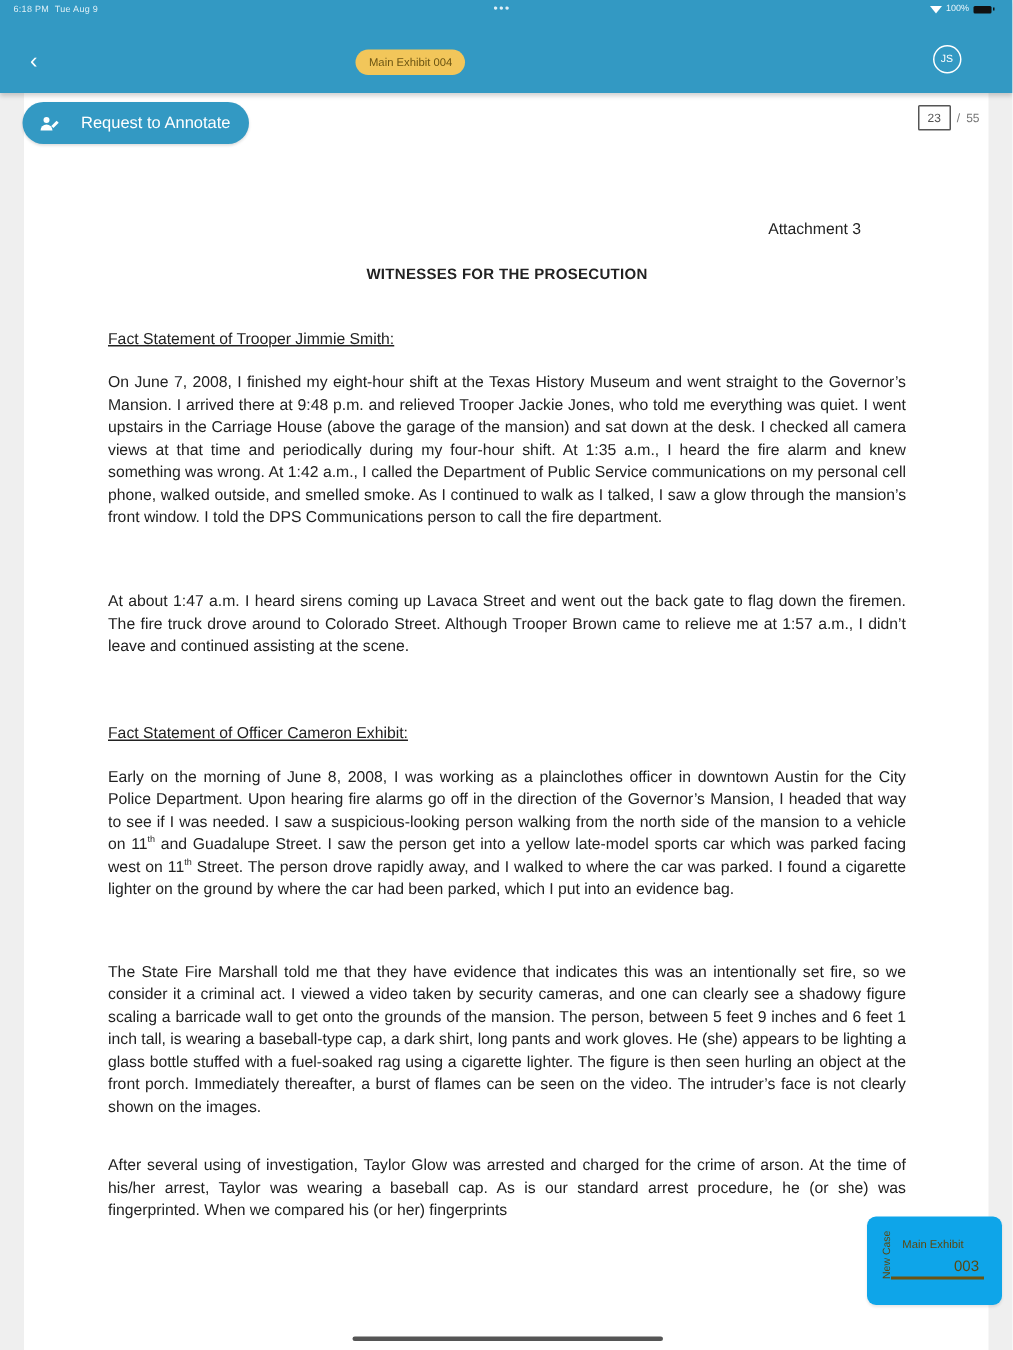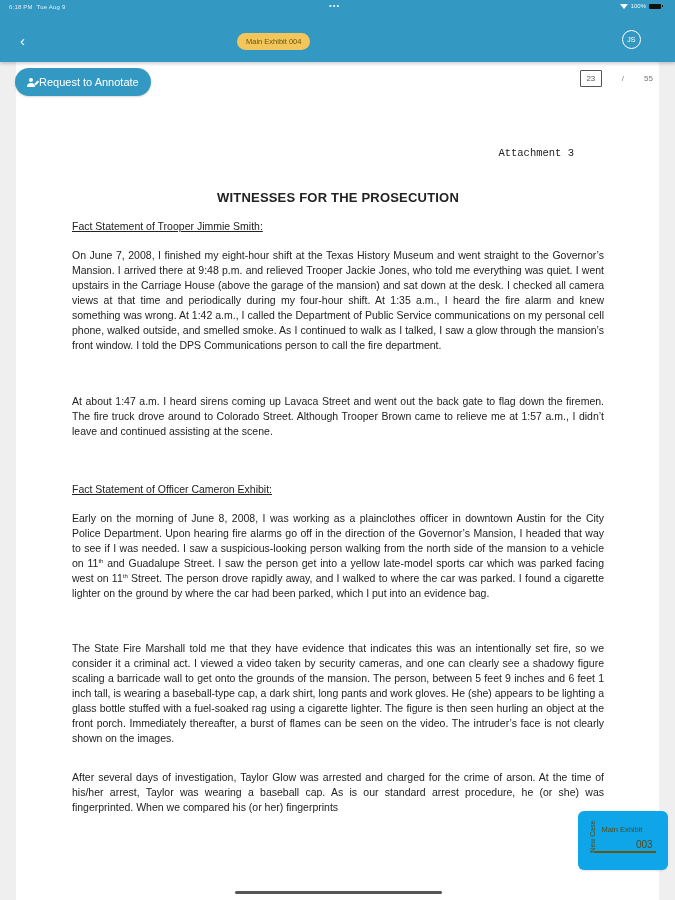--- a/index.html
+++ b/index.html
@@ -36,37 +36,37 @@
   .user-name { font-size:7.5px; color:#fff; }
   .chev { width:5px; height:5px; border-right:1.5px solid #fff; border-bottom:1.5px solid #fff; transform:rotate(45deg); margin:-3px 0 0 4px; }
 
   .page {
     position:absolute; left:16px; top:62px; width:643px; height:838px;
     background:#ffffff;
   }
   .req-btn {
     position:absolute; left:15px; top:68px; height:28px; padding:0 12px 0 12px;
     background:#3399c3; border-radius:14px; color:#fff; font-size:11px;
-    display:flex; align-items:center; gap:1px; cursor:pointer; z-index:4;
+    display:flex; align-items:center; gap:16px; cursor:pointer; z-index:4;
     box-shadow:0 1px 2px rgba(0,0,0,0.15);
   }
   .person-icon { position:relative; width:11px; height:9px; }
   .person-icon .head { position:absolute; left:2px; top:0; width:4px; height:4px; background:#fff; border-radius:50%; }
   .person-icon .body { position:absolute; left:0; top:5px; width:8px; height:4px; background:#fff; border-radius:4px 4px 0 0; }
   .person-icon .pen { position:absolute; left:7px; top:4px; width:5px; height:1.5px; background:#fff; transform:rotate(-45deg); }
 
-  .pager { position:absolute; right:22px; top:70px; display:flex; align-items:center; gap:20px; font-size:8px; color:#777; z-index:4; }
+  .pager { position:absolute; right:22px; top:70px; display:flex; align-items:center; gap:4px; font-size:8px; color:#777; z-index:4; }
   .page-input {
     width:20px; height:15px; border:1.5px solid #555; border-radius:1px;
     text-align:center; line-height:15px; font-size:8px; color:#555; background:#fff;
   }
 
   .doc { position:absolute; left:72px; top:146px; width:532px; color:#222; font-size:10.5px; line-height:15px; }
-  .attach { position:absolute; right:30px; top:0; font-size:10.5px;font-family:Liberation Mono, monospace; }
-  .heading { position:absolute; left:0; width:532px; top:44px; text-align:center; font-weight:bold; font-size:13px; letter-spacing:0.2px; }
+  .attach { position:absolute; right:30px; top:0; font-size:10.5px; }
+  .heading { position:absolute; left:0; width:532px; top:30px; text-align:center; font-weight:bold; font-size:10px; letter-spacing:0.2px; }
   .sub { position:absolute; left:0; text-decoration:underline; font-size:10.5px; }
   .para { position:absolute; left:0; width:532px; text-align:justify; }
   sup { font-size:6px; line-height:0; }
 
   .sticky {
     position:absolute; left:578px; top:811px; width:90px; height:59px;
     background:#0ea5e9; border-radius:6px; z-index:5; cursor:pointer;
     box-shadow:0 1px 2px rgba(0,0,0,0.1);
   }
   .sticky-side { position:absolute; left:-2px; top:22px; transform:rotate(-90deg); font-size:7px; color:#5c4810; white-space:nowrap; }
@@ -120,21 +120,21 @@
   <div class="attach">Attachment 3</div>
   <div class="heading">WITNESSES FOR THE PROSECUTION</div>
 
   <div class="sub" style="top:73px;">Fact Statement of Trooper Jimmie Smith:</div>
   <div class="para" style="top:102px;">On June 7, 2008, I finished my eight-hour shift at the Texas History Museum and went straight to the Governor’s Mansion.  I arrived there at 9:48 p.m. and relieved Trooper Jackie Jones, who told me everything was quiet.  I went upstairs in the Carriage House (above the garage of the mansion) and sat down at the desk.  I checked all camera views at that time and periodically during my four-hour shift.  At 1:35 a.m., I heard the fire alarm and knew something was wrong.  At 1:42 a.m., I called the Department of Public Service communications on my personal cell phone, walked outside, and smelled smoke.  As I continued to walk as I talked, I saw a glow through the mansion’s front window.  I told the DPS Communications person to call the fire department.</div>
   <div class="para" style="top:248px;">At about 1:47 a.m. I heard sirens coming up Lavaca Street and went out the back gate to flag down the firemen.  The fire truck drove around to Colorado Street.  Although Trooper Brown came to relieve me at 1:57 a.m., I didn’t leave and continued assisting at the scene.</div>
 
   <div class="sub" style="top:336px;">Fact Statement of Officer Cameron Exhibit:</div>
   <div class="para" style="top:365px;"><span>Early on the morning of June 8, 2008, I was working as a plainclothes officer in downtown Austin for the City Police Department.  Upon hearing fire alarms go off in the direction of the Governor’s Mansion, I headed that way to see if I was needed. I saw a suspicious-looking person walking from the north side of the mansion to a vehicle on 11</span><sup>th</sup><span> and Guadalupe Street.  I saw the person get into a yellow late-model sports car which was parked facing west on 11</span><sup>th</sup><span> Street.  The person drove rapidly away, and I walked to where the car was parked.  I found a cigarette lighter on the ground by where the car had been parked, which I put into an evidence bag.</span></div>
   <div class="para" style="top:495px;">The State Fire Marshall told me that they have evidence that indicates this was an intentionally set fire, so we consider it a criminal act.  I viewed a video taken by security cameras, and one can clearly see a shadowy figure scaling a barricade wall to get onto the grounds of the mansion.  The person, between 5 feet 9 inches and 6 feet 1 inch tall, is wearing a baseball-type cap, a dark shirt, long pants and work gloves.  He (she) appears to be lighting a glass bottle stuffed with a fuel-soaked rag using a cigarette lighter.  The figure is then seen hurling an object at the front porch.  Immediately thereafter, a burst of flames can be seen on the video.  The intruder’s face is not clearly shown on the images.</div>
-  <div class="para" style="top:624px;">After several days of investigation, Taylor Glow was arrested and charged for the crime of arson.  At the time of his/her arrest, Taylor was wearing a baseball cap.  As is our standard arrest procedure, he (or she) was fingerprinted.  When we compared his (or her) fingerprints</div>
+  <div class="para" style="top:624px;">After several using of investigation, Taylor Glow was arrested and charged for the crime of arson.  At the time of his/her arrest, Taylor was wearing a baseball cap.  As is our standard arrest procedure, he (or she) was fingerprinted.  When we compared his (or her) fingerprints</div>
 </div>
 
 <div class="sticky">
   <span class="sticky-side">New Case</span>
   <span class="sticky-title">Main Exhibit</span>
   <span class="sticky-num">003</span>
   <span class="sticky-line"></span>
 </div>
 
 <div class="home-bar"></div>

